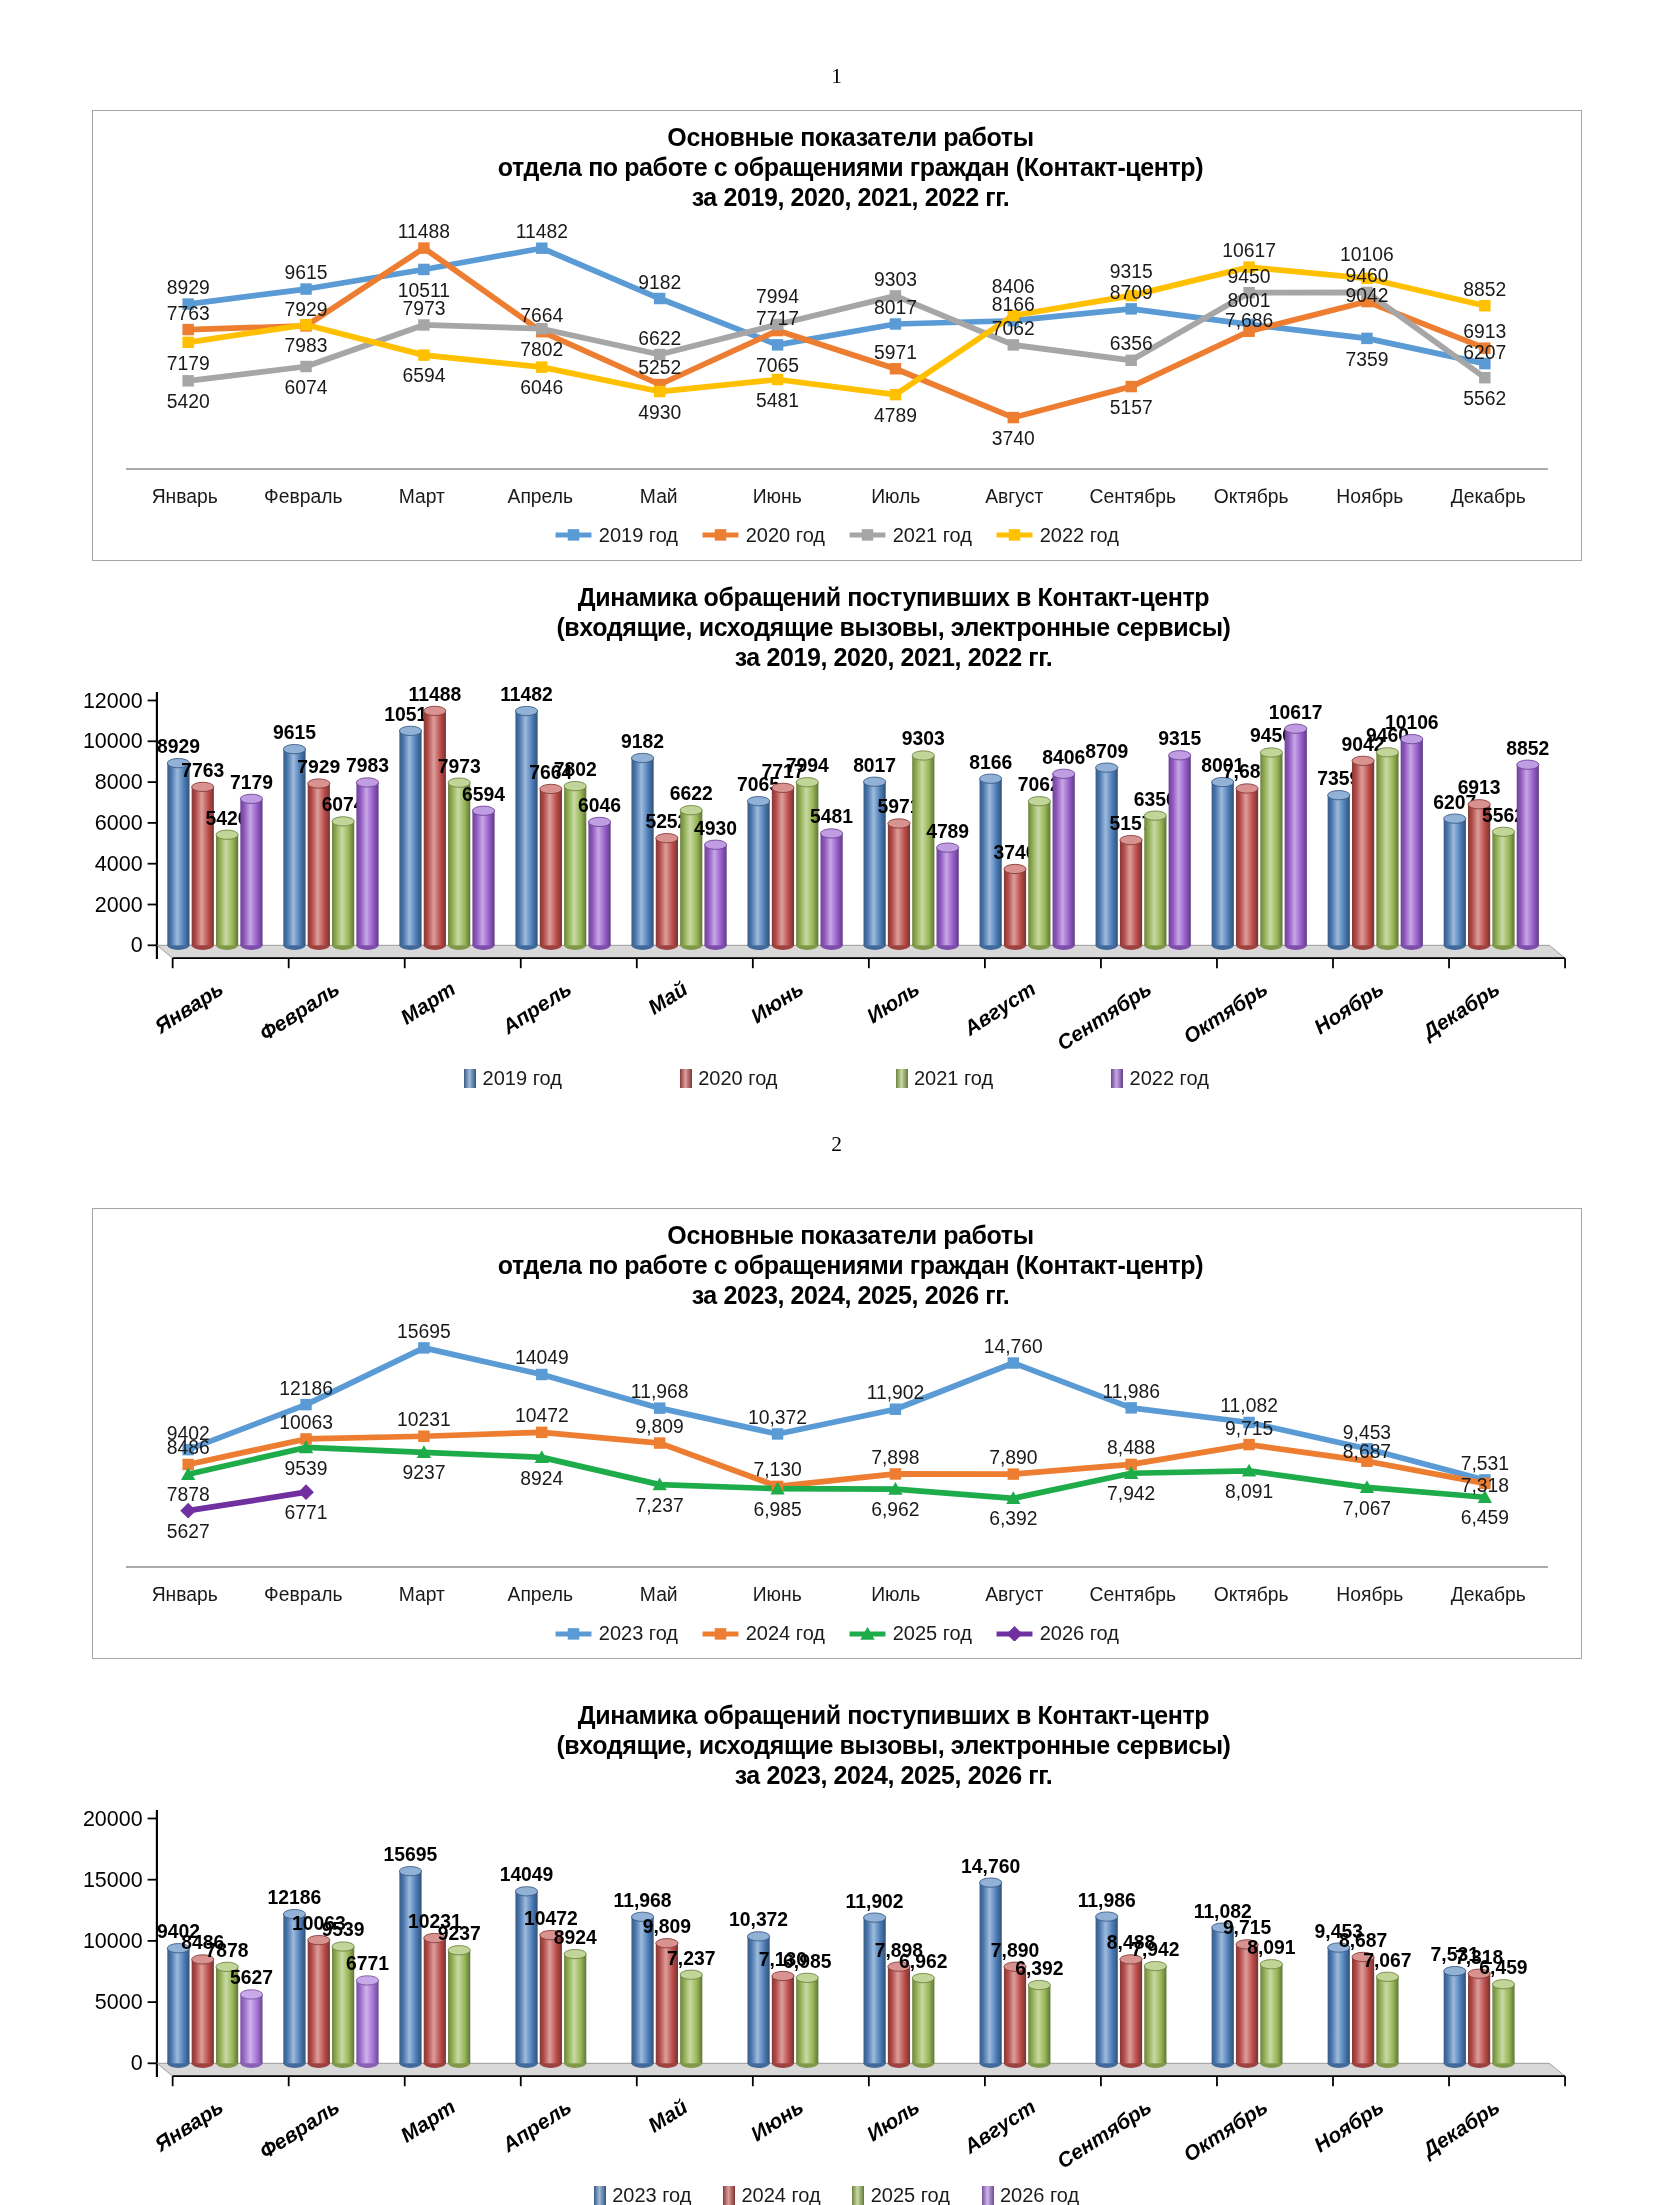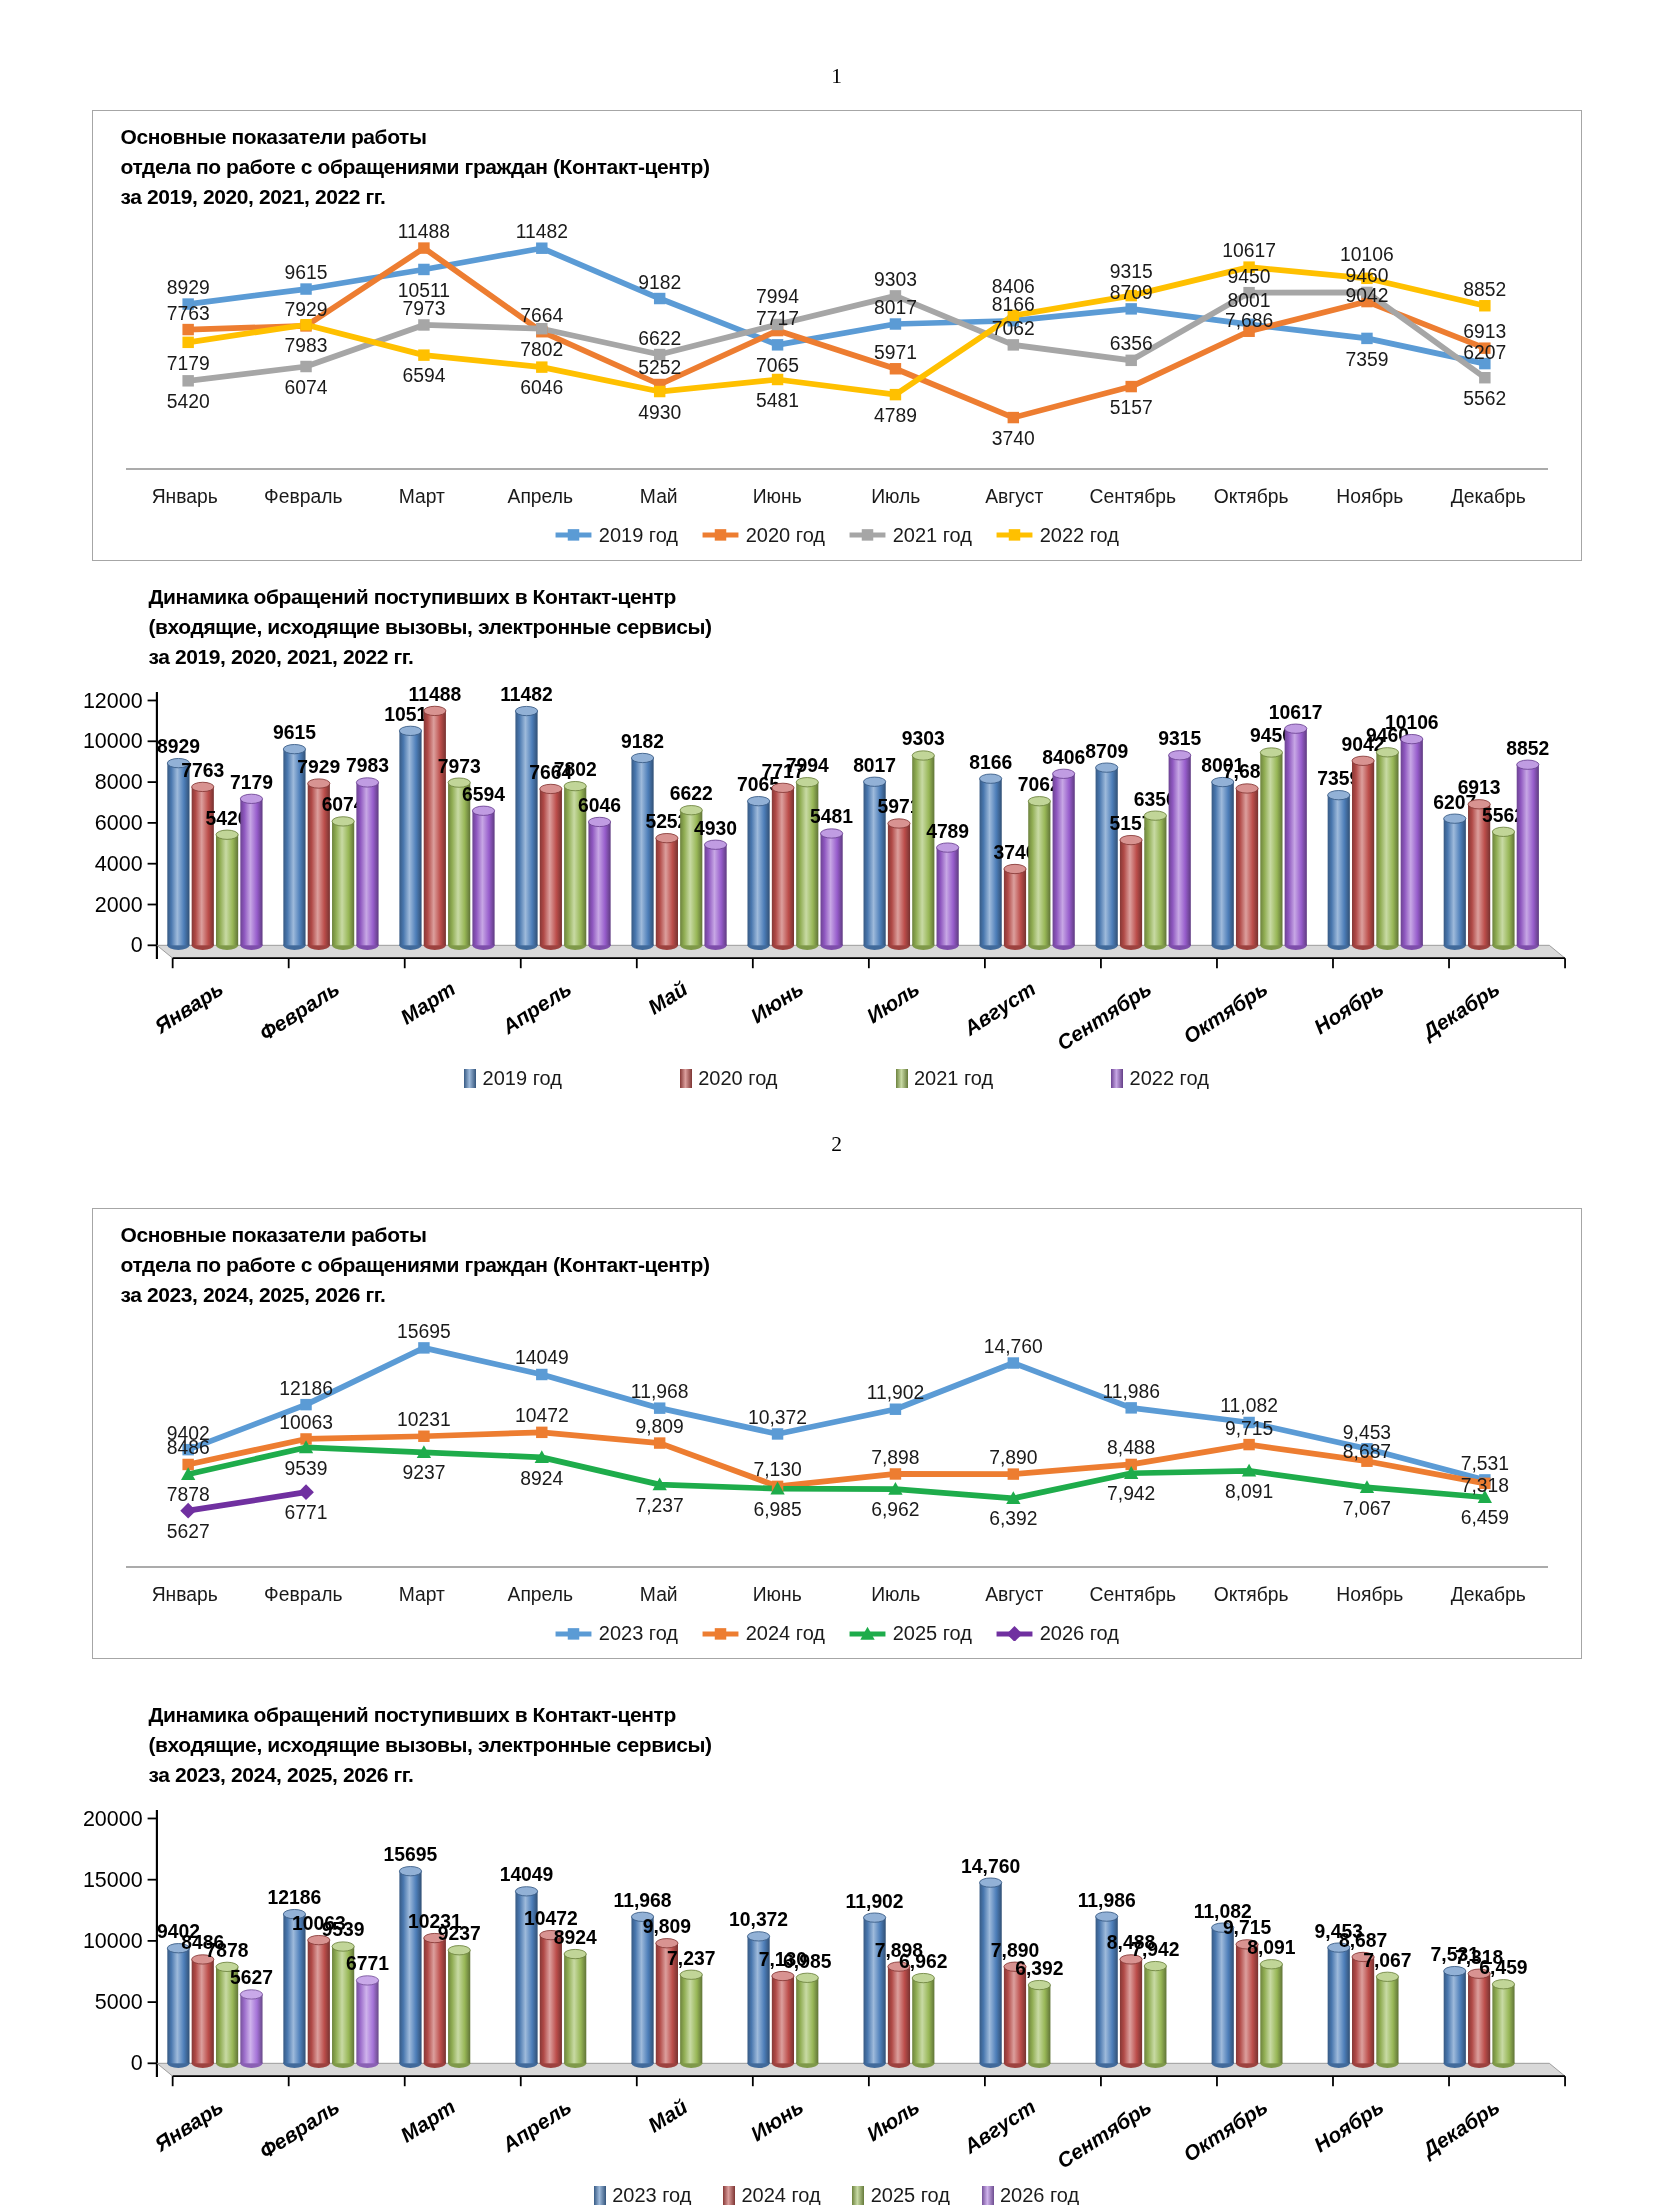--- a/index.html
+++ b/index.html
@@ -4,21 +4,21 @@
 <style>
   html,body{margin:0;padding:0;background:#ffffff;}
   .page{width:1673px;height:2205px;background:#fff;position:relative;overflow:hidden;
         font-family:"Liberation Sans",sans-serif;color:#000;}
   .page-number{font-family:"Liberation Serif",serif;font-size:21.5px;text-align:center;
         height:24px;line-height:24px;}
   #pn1{margin-top:64px;}
   #pn2{margin-top:42px;}
   .framed{width:1488px;margin:21.5px auto 0;border:1.4px solid #a6a6a6;background:#fff;}
   #box2{margin-top:52px;}
-  .chart-title{padding-top:11.5px;text-align:left;font-size:21px;font-weight:bold;
+  .chart-title{padding-top:11.5px;text-align:center;font-size:25px;font-weight:bold;
         letter-spacing:-0.4px;line-height:30px;padding-left:28px;}
   .bar-title{transform:translateX(43px);}
   .plot-svg{display:block;margin:7.2px auto 0;}
   .bar-section{width:1518px;margin:10px auto 0;}
   #bar2-section{margin-top:10px;}
   #bar4-section{margin-top:29px;}
   .months-row{display:flex;width:1422px;margin:13px auto 0;border-top:2.1px solid #ababab;
         padding-top:15.8px;font-size:19.3px;color:#1a1a1a;}
   .months-row span{flex:1;text-align:center;}
   .legend-row{display:flex;justify-content:center;align-items:center;margin-top:15.8px;

